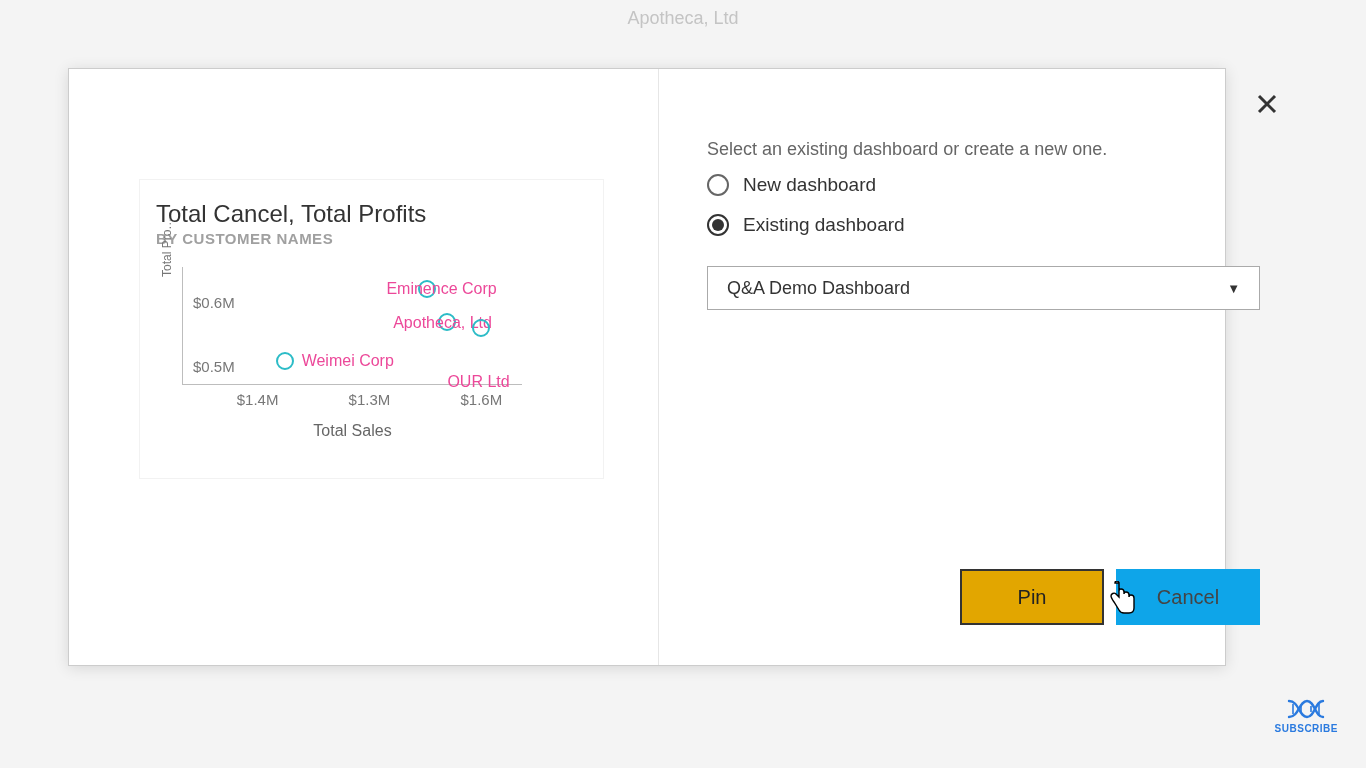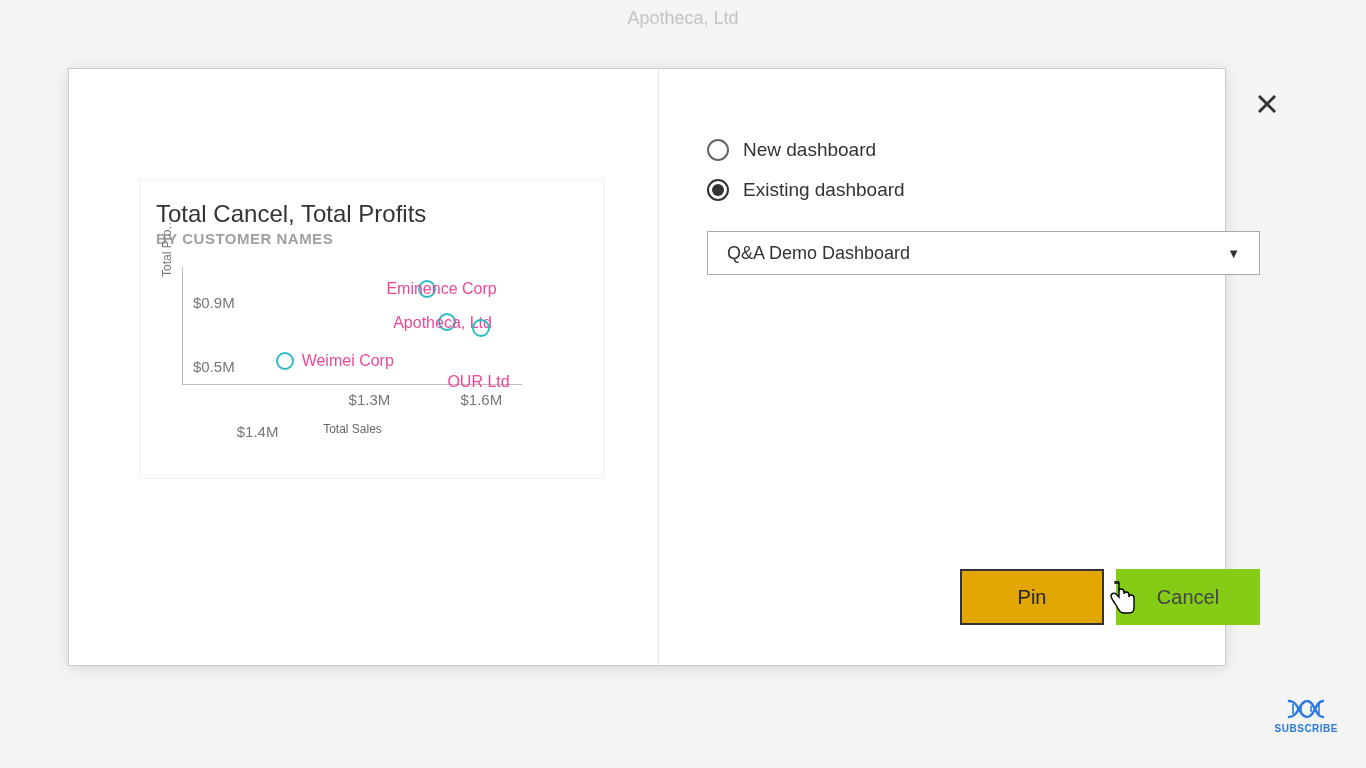--- a/index.html
+++ b/index.html
@@ -89,21 +89,21 @@
     top: 124px;
     font-size: 15px;
     color: #777;
     transform: translateX(-50%);
   }
   .x-axis-title {
     position: absolute;
     top: 155px;
     left: 50%;
     transform: translateX(-50%);
-    font-size: 12px;
+    font-size: 16px;
     color: #666;
   }
   .pt {
     position: absolute;
     width: 18px;
     height: 18px;
     border: 2px solid #2cbcc7;
     border-radius: 50%;
     background: transparent;
     transform: translate(-50%, -50%);
@@ -207,21 +207,21 @@
     justify-content: center;
     cursor: pointer;
     border: none;
   }
   .btn-primary {
     background: #e2a600;
     color: #222;
     border: 2px solid #333;
   }
   .btn-secondary {
-    background: #84cc16;
+    background: #0ea5e9;
     color: #444;
   }
   .cursor {
     position: absolute;
     bottom: 10px;
     left: 148px;
     pointer-events: none;
   }
   .subscribe {
     position: absolute;
@@ -248,24 +248,24 @@
 
   <div class="modal-left">
     <div class="chart-tile">
       <div class="chart-title">Total Cancel, Total Profits</div>
       <div class="chart-subtitle">BY CUSTOMER NAMES</div>
 
       <div class="chart-body">
         <div class="y-axis-title">Total Pro…</div>
         <div class="plot">
 
-          <span class="y-tick" style="top:30%;">$0.9M</span>
+          <span class="y-tick" style="top:30%;">$0.6M</span>
           <span class="y-tick" style="top:85%;">$0.5M</span>
 
-          <span class="x-tick" style="left:22%;margin-top:32px;">$1.4M</span>
+          <span class="x-tick" style="left:22%;">$1.4M</span>
           <span class="x-tick" style="left:55%;">$1.3M</span>
           <span class="x-tick" style="left:88%;">$1.6M</span>
 
           <div class="x-axis-title">Total Sales</div>
 
           <div class="pt" style="left:30%; top:80%;"></div>
           <span class="pt-label" style="left:35%; top:80%;">Weimei Corp</span>
 
           <div class="pt" style="left:72%; top:19%;"></div>
           <span class="pt-label" style="left:60%; top:19%;">Eminence Corp</span>
@@ -281,20 +281,21 @@
   </div>
 
   <div class="modal-right">
     <div class="close-btn">
       <svg width="22" height="22" viewBox="0 0 22 22">
         <line x1="3" y1="3" x2="19" y2="19" stroke="#333" stroke-width="3"></line>
         <line x1="19" y1="3" x2="3" y2="19" stroke="#333" stroke-width="3"></line>
       </svg>
     </div>
 
+    <p class="dlg-sub">Select an existing dashboard or create a new one.</p>
 
 
     <div class="radio-row">
       <span class="radio-outer unchecked"></span>
       <span class="radio-label">New dashboard</span>
     </div>
     <div class="radio-row">
       <span class="radio-outer">
           <span class="radio-inner"></span>
         </span>

